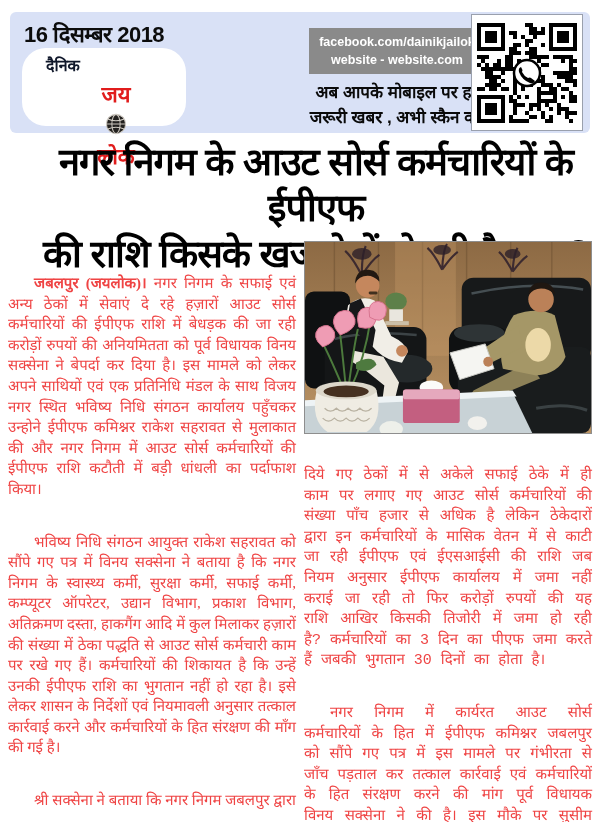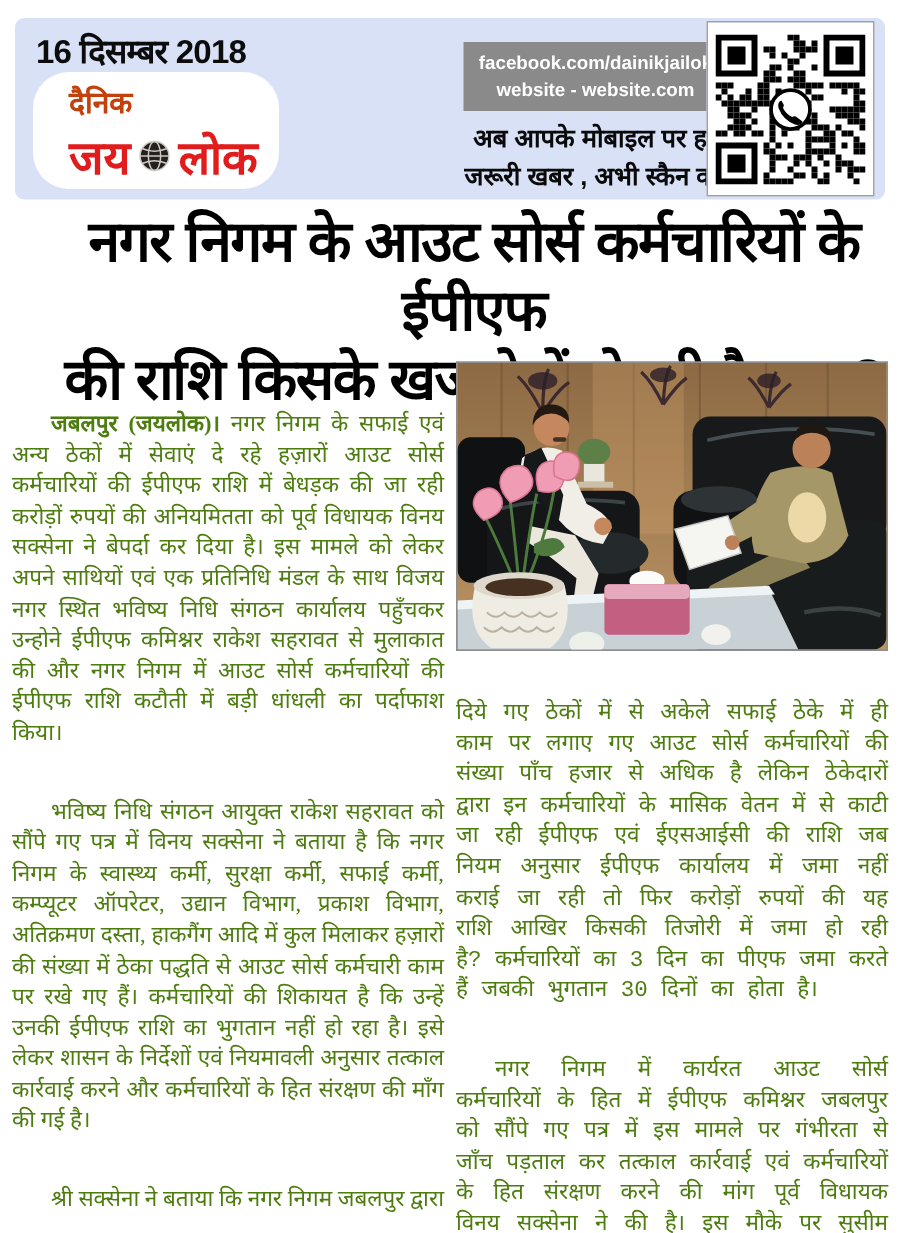--- a/index.html
+++ b/index.html
@@ -7,23 +7,23 @@
   body { width:600px; font-family:"Liberation Serif", serif; }
   .page { position:relative; width:600px; height:822px; background:#fff; overflow:hidden; }
 
   
   .masthead { position:absolute; left:10px; top:12px; width:580px; height:121px;
               background:#d9e1f6; border-radius:6px; }
   .date { position:absolute; left:14px; top:6px; font-family:"Liberation Sans",sans-serif;
           font-weight:bold; font-size:22px; color:#0c0c0c; letter-spacing:-0.5px; }
   .logo-box { position:absolute; left:12px; top:36px; width:164px; height:78px;
               background:#ffffff; border-radius:24px; padding:6px 0 0 24px; }
-  .logo-top { font-family:"Liberation Sans",sans-serif; font-weight:bold; font-size:20px; color:#c2410c; }
+  .logo-top { font-family:"Liberation Sans",sans-serif; font-weight:bold; font-size:16px; color:#0f172a; }
   .logo-main { display:flex; align-items:center; gap:5px; margin-top:2px;
-               font-family:"Liberation Sans",sans-serif; font-weight:800; font-size:31px; color:#e11c1c; }
+               font-family:"Liberation Sans",sans-serif; font-weight:800; font-size:22px; color:#e11c1c;flex-direction:column; }
   .globe { width:22px; height:22px; flex:0 0 auto; }
   .social-box { position:absolute; left:299px; top:16px; width:176px; background:#8a8a8a;
                 color:#fff; text-align:center; font-family:"Liberation Sans",sans-serif;
                 font-weight:bold; font-size:12.5px; line-height:18px; padding:5px 3px; }
   .scan-text { position:absolute; left:285px; top:68px; width:204px; text-align:center;
                font-family:"Liberation Sans",sans-serif; font-weight:bold; font-size:17px;
                line-height:25px; color:#0a0a0a; }
   .qr-box { position:absolute; right:7px; top:2px; width:112px; height:117px; background:#ffffff;
             border:1px solid #9aa0ad; display:flex; align-items:center; justify-content:center; }
 
@@ -31,21 +31,21 @@
   .headline { position:absolute; left:20px; top:139px; width:592px; text-align:center;
               font-family:"Liberation Sans",sans-serif; font-weight:700; color:#000;
               font-size:38px; line-height:46px; letter-spacing:-1px; }
 
   
   .columns { position:absolute; left:8px; top:241px; width:584px; display:flex; gap:8px; }
   .col { width:288px; }
   .subhead { font-family:"Liberation Serif",serif; font-weight:bold; font-size:25px;
              line-height:31px; color:#0b0b0b; padding-bottom:9px; border-bottom:2px solid #3c3c3c; }
   .bodytext { margin-top:8px; }
-  .bodytext p { font-size:15px; line-height:20.6px; text-align:justify; color:#4d7c0f;margin-top:32px; }
+  .bodytext p { font-size:15px; line-height:20.6px; text-align:justify; color:#ef4444;margin-top:32px; }
   .bodytext p.indent { text-indent:26px; }
   .photo-frame { width:288px; height:193px; border:1px solid #8e8e8e; background:#b08a5e; }
   .photo-frame svg { display:block; width:100%; height:100%; }
   .col-right .bodytext { margin-top:7px;font-family:Liberation Mono, monospace; }
 </style>
 </head>
 <body>
 
 <div class="page">
 

